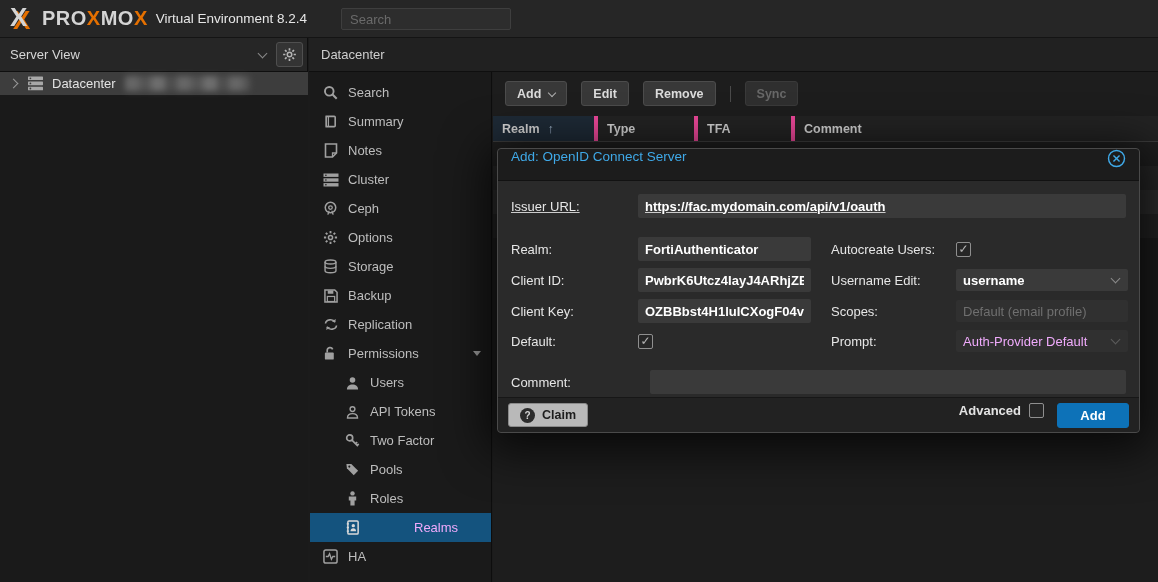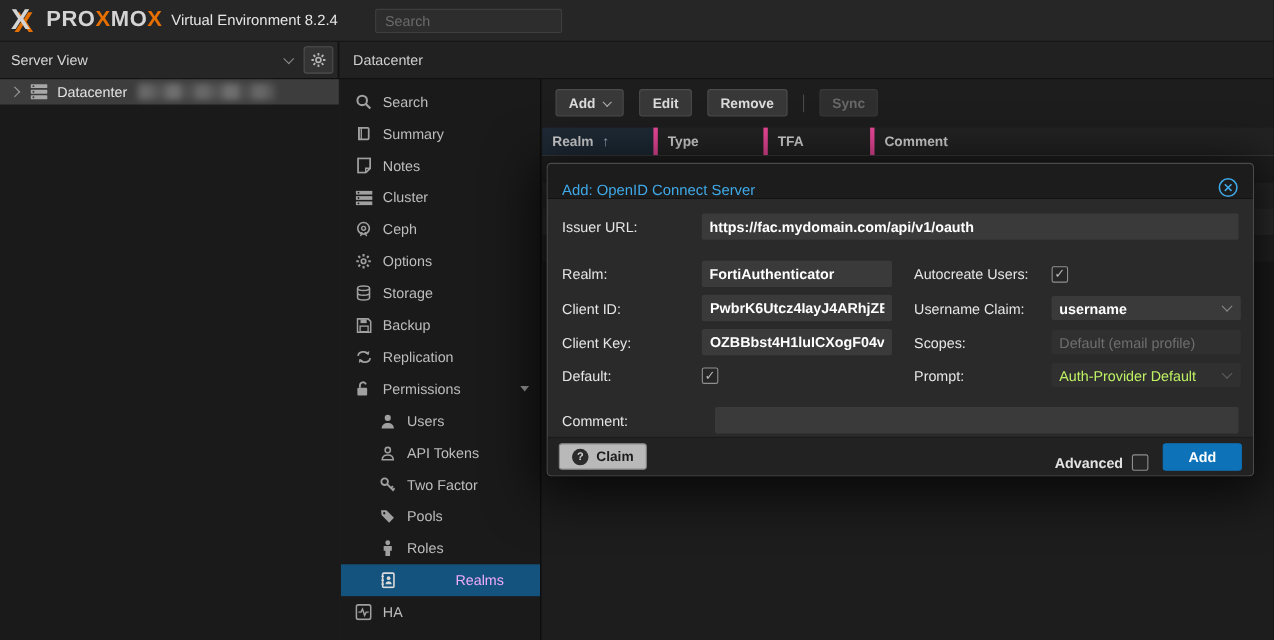--- a/index.html
+++ b/index.html
@@ -57,44 +57,44 @@
   .gh-cell.sorted { background:#1e2a36; }
   .sort-arrow { margin-left:8px; color:#9fb3c8; font-weight:400; }
   .grid-rows .grow-row { height:24px; }
   .grid-rows .r1 { background:#1f1f1f; }
   .grid-rows .r2 { background:#272727; }
   .grid-rows .r3 { background:#2e2e2e; }
   .grid-rows .r4 { background:#242424; }
 
   
   .modal { position:absolute; left:497px; top:148px; width:643px; height:285px; background:#2a2a2a; border:1px solid #4a4a4a; border-radius:4px; box-shadow:0 8px 45px 10px rgba(0,0,0,.7); z-index:10; }
-  .m-title { height:32px; background:#1c1c1c; border-bottom:1px solid #121212; border-radius:4px 4px 0 0; display:flex; align-items:flex-end; padding:0 13px; }
+  .m-title { height:32px; background:#1c1c1c; border-bottom:1px solid #121212; border-radius:4px 4px 0 0; display:flex; align-items:flex-start; padding:0 13px; }
   .m-title .t { color:#3fa9e8; font-size:13.5px; flex:1; }
   .m-body { padding:13px; }
   .frow { display:flex; align-items:center; }
   .flabel { width:127px; flex:none; color:#e6e6e6; font-size:13px; }
   .flabel.r { width:125px; }
   .fgap { width:20px; flex:none; }
   .w-l { width:173px; flex:none; }
   .w-r { width:172px; flex:none; }
   .tinput { height:22px; background:#3a3a3a; border:none; color:#fff; font-weight:600; font-size:13px; padding:12px 7px; font-family:inherit; outline:none; border-radius:2px; }
   .tinput::placeholder { color:#6f6f6f; font-weight:400; }
   .grow1 { flex:1; }
   .field { height:22px; background:#3a3a3a; display:flex; align-items:center; padding:0 7px; color:#fff; font-weight:600; font-size:13px; border-radius:2px; }
   .field .chev { margin:-3px 2px 0 auto; }
-  .field.dis { background:#303030; color:#bef264; font-weight:400; }
+  .field.dis { background:#303030; color:#f0abfc; font-weight:400; }
   .field.dis .chev { border-color:#5c5c5c; }
   .cbx { width:15px; height:15px; border:1px solid #8f8f8f; border-radius:2px; background:#262626; display:flex; align-items:center; justify-content:center; color:#b5b5b5; font-size:12px; line-height:1; }
-  .mb-19 { margin-bottom:19px; }
+  .mb-19 { margin-bottom:19px;text-decoration:underline; }
   .mb-7 { margin-bottom:7px; }
   .mt-18 { margin-top:18px;gap:12px; }
   .m-footer { position:absolute; left:0; right:0; bottom:0; height:35px; background:#222; border-top:1px solid #171717; border-radius:0 0 4px 4px; display:flex; align-items:center; padding:0 10px; }
   .help-btn { background:#b9b9b9; border:1px solid #8a8a8a; border-radius:3px; height:24px; display:flex; align-items:center; padding:0 11px; color:#1d1d1d; font-size:12.5px; font-weight:600; }
   .help-q { width:15px; height:15px; border-radius:50%; background:#2b2b2b; color:#d6d6d6; font-size:10px; font-weight:700; display:flex; align-items:center; justify-content:center; margin-right:7px; }
-  .adv-group { margin-left:auto; display:flex; align-items:flex-end; }
+  .adv-group { margin-left:auto; display:flex; align-items:flex-start; }
   .adv-label { color:#e3e3e3; font-size:13px; font-weight:600; margin-right:8px; }
   .adv-cbx { width:15px; height:15px; border:1px solid #8f8f8f; border-radius:2px; background:#262626; }
   .add-btn { margin-left:13px; width:72px; height:25px; background:#0d72b8; border:1px solid #0d72b8; border-radius:3px; color:#fff; font-weight:700; font-size:13px; display:flex; align-items:center; justify-content:center; }
 </style>
 </head>
 <body>
 
 <div id="app">
 
   <div class="topbar">
@@ -391,21 +391,21 @@
         <span class="flabel r">Autocreate Users:</span>
         <span class="cbx">
             <span>✓</span>
           </span>
       </div>
 
       <div class="frow mb-7">
         <span class="flabel">Client ID:</span>
         <input class="tinput w-l" value="PwbrK6Utcz4IayJ4ARhjZBC" style="">
         <span class="fgap"></span>
-        <span class="flabel r">Username Claim:</span>
+        <span class="flabel r">Username Edit:</span>
         <div class="field w-r">
           <span>username</span>
           <span class="chev"></span>
         </div>
       </div>
 
       <div class="frow mb-7">
         <span class="flabel">Client Key:</span>
         <input class="tinput w-l" value="OZBBbst4H1luICXogF04vJl" style="">
         <span class="fgap"></span>

